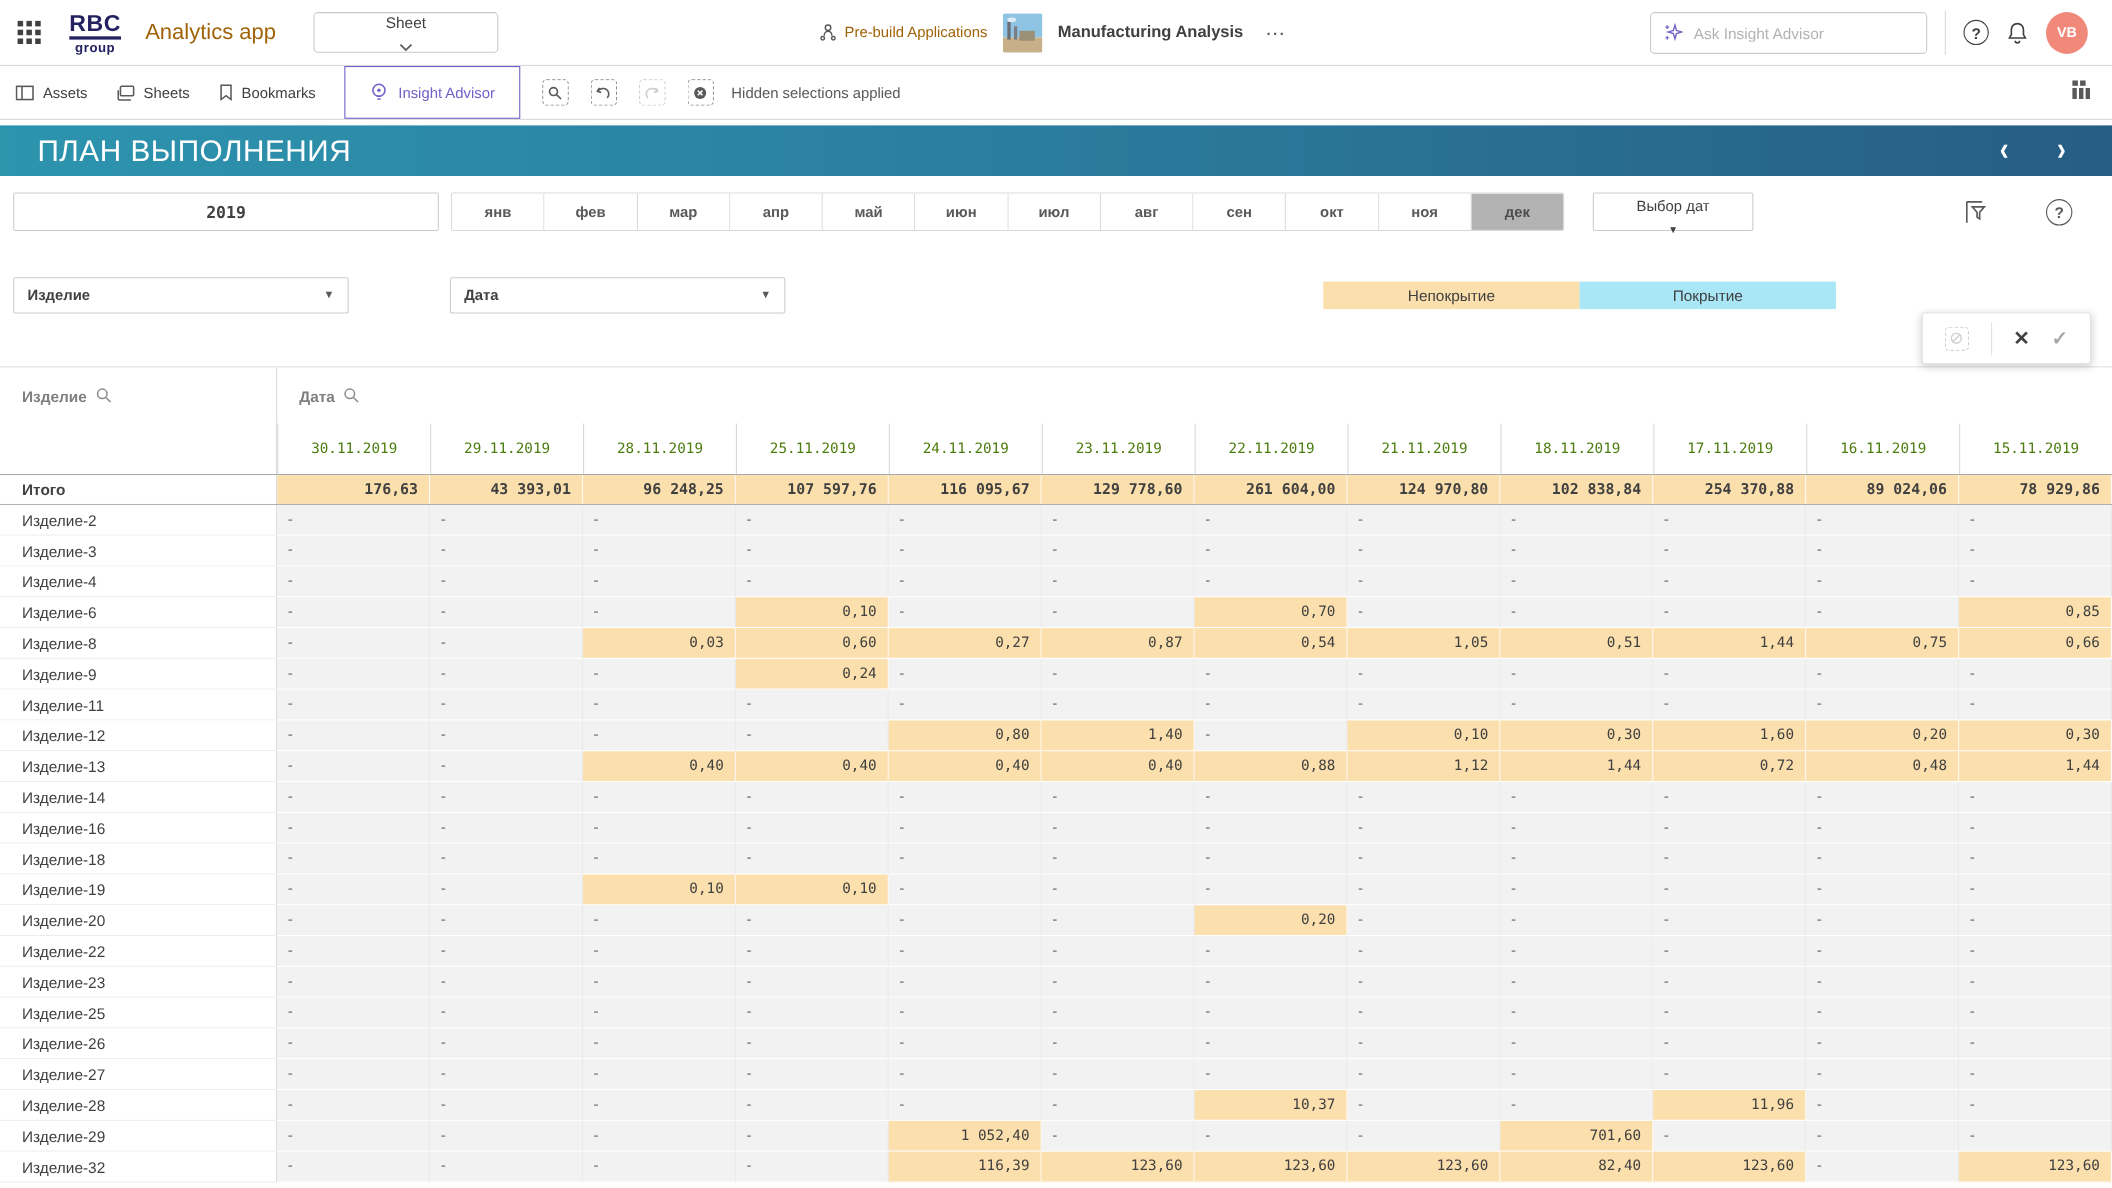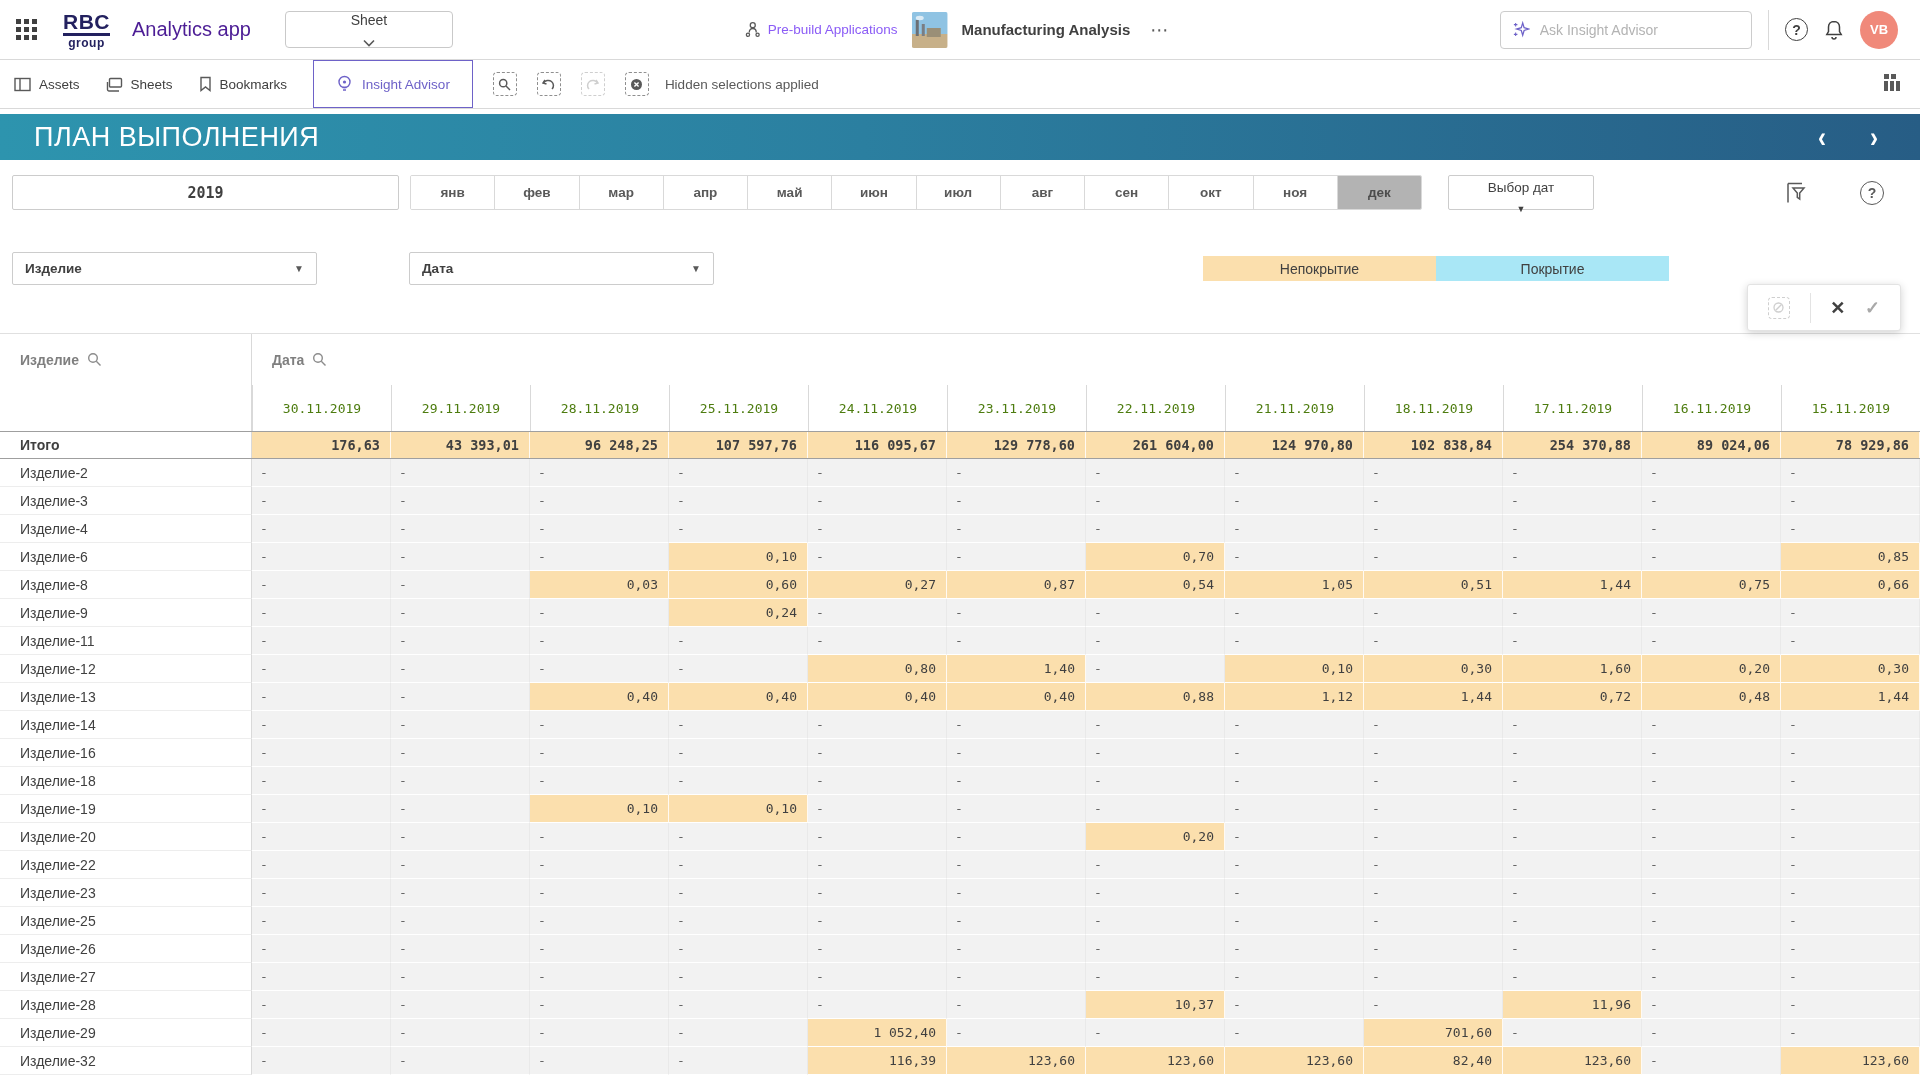--- a/index.html
+++ b/index.html
@@ -8,24 +8,24 @@
   .stage { position:relative; width:1920px; height:1080px; background:#fff; overflow:hidden; }
 
   
   .topbar { height:60px; display:flex; align-items:center; padding:0 22px 0 16px; border-bottom:1px solid #d9d9d9; position:relative; background:#fff; }
   .tb-left { display:flex; align-items:center; gap:18px; }
   .launcher { display:grid; grid-template-columns:repeat(3,5px); grid-gap:3px; cursor:pointer; }
   .launcher i { width:5px; height:5px; background:#404040; display:block; }
   .logo { text-align:center; color:#23215f; line-height:1; margin-left:8px; }
   .logo .l1 { font-size:21px; font-weight:bold; letter-spacing:.5px; border-bottom:3px solid #23215f; padding-bottom:1px; display:inline-block; }
   .logo .l2 { font-size:12px; font-weight:bold; letter-spacing:.5px; display:block; margin-top:1px; }
-  .app-title { font-size:20px; color:#4c1d95; margin-left:4px; }
+  .app-title { font-size:20px; color:#a16207; margin-left:4px; }
   .sheet-select { width:168px; height:37px; border:1px solid #c9c9c9; border-radius:4px; display:flex; align-items:center; justify-content:space-between; padding:0 12px; font-size:14px; color:#404040; margin-left:16px; cursor:pointer;flex-direction:column; }
   .tb-center { position:absolute; left:50%; transform:translateX(-50%); display:flex; align-items:center; gap:14px; }
-  .prebuild { display:flex; align-items:center; gap:7px; color:#8b5cf6; font-size:13.5px; cursor:pointer; white-space:nowrap; }
+  .prebuild { display:flex; align-items:center; gap:7px; color:#a16207; font-size:13.5px; cursor:pointer; white-space:nowrap; }
   .thumb { width:36px; height:36px; border-radius:2px; overflow:hidden; flex:none; }
   .appname { font-size:15px; font-weight:bold; color:#404040; white-space:nowrap; }
   .more-dots { font-size:18px; color:#595959; letter-spacing:1px; cursor:pointer; padding:0 6px; }
   .tb-right { margin-left:auto; display:flex; align-items:center; gap:16px; }
   .ask-box { width:252px; height:38px; border:1px solid #ccc; border-radius:4px; display:flex; align-items:center; gap:10px; padding:0 12px; }
   .ask-box input { border:none; outline:none; font-size:14px; color:#404040; width:100%; font-family:"Liberation Sans",sans-serif; }
   .ask-box input::placeholder { color:#b3b3b3; }
   .tb-divider { width:1px; height:40px; background:#d9d9d9; }
   .icon-btn { background:none; border:none; cursor:pointer; color:#404040; display:flex; align-items:center; }
   .help-circle { width:23px; height:23px; border:1.6px solid #404040; border-radius:50%; display:flex; align-items:center; justify-content:center; font-size:14px; font-weight:bold; color:#404040; }

